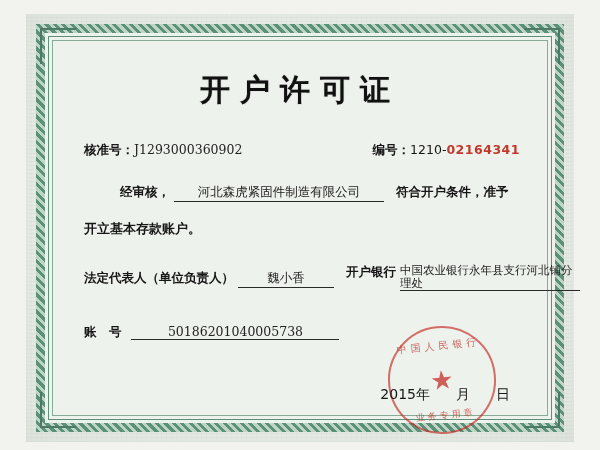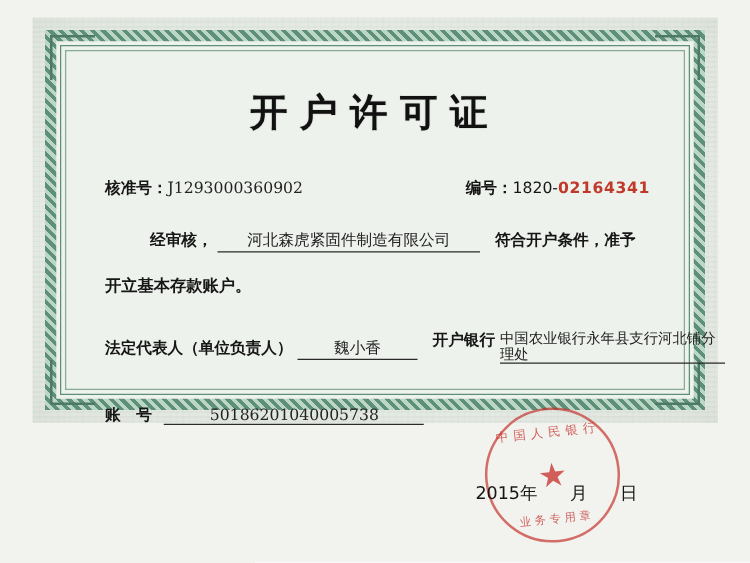--- a/index.html
+++ b/index.html
@@ -20,21 +20,21 @@
     height: 450px;
     background: #f2f2ee;
   }
 
   
   .paper {
     position: absolute;
     left: 26px;
     top: 14px;
     width: 548px;
-    height: 324px;
+    height: 428px;
     background:
       radial-gradient(ellipse at 50% 48%, #f3f7f3 0%, #eef2ec 45%, #e9eee8 70%, #e5eae3 100%);
     box-shadow: inset 0 0 40px rgba(120,140,120,0.12);
   }
 
   
   .texture {
     position: absolute;
     inset: 0;
     background-image:
@@ -241,21 +241,21 @@
 
     <div class="content">
 
       <div class="title">开户许可证</div>
 
       <div class="row r-approve">
         <span class="label">核准号：</span><span class="handwrite">J1293000360902</span>
       </div>
 
       <div class="row r-number">
-        <span class="label">编号：</span><span>1820-</span><span class="num-red">02164341</span>
+        <span class="label">编号：</span><span>1210-</span><span class="num-red">02164341</span>
       </div>
 
       <div class="row r-line1">
         <span class="label">经审核，</span>
         <span class="ul handwrite" style="width:210px;">河北森虎紧固件制造有限公司</span>
         <span class="label" style="margin-left:8px;">符合开户条件，准予</span>
       </div>
 
       <div class="row r-line2">开立基本存款账户。</div>
 

